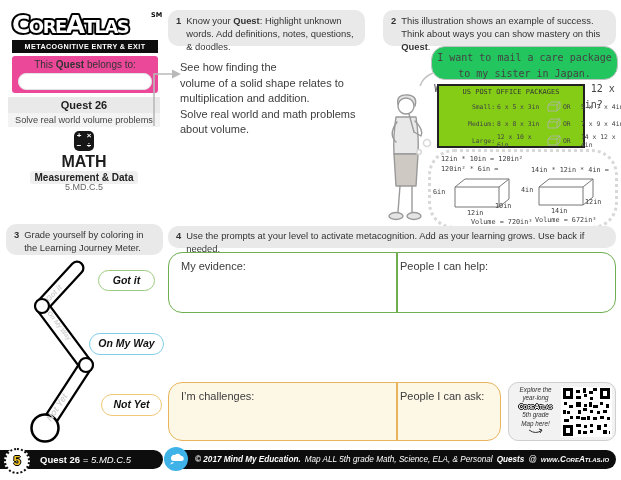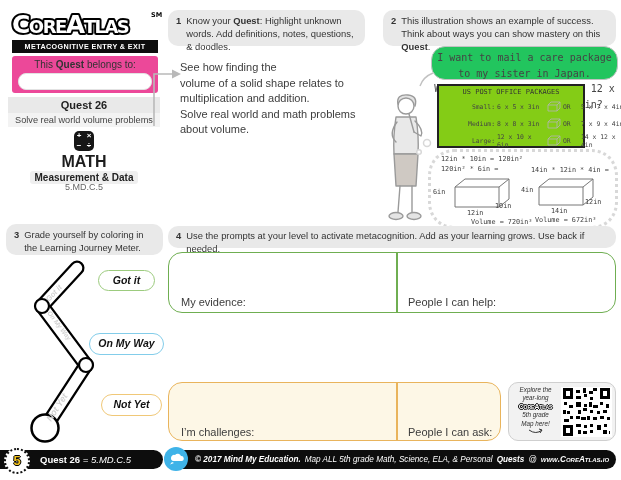--- a/index.html
+++ b/index.html
@@ -55,31 +55,31 @@
   .pkg-title { font-family:"DejaVu Sans Mono",monospace; font-size:7px; color:#333; text-align:center; margin-bottom:2px; }
   .pkg-row { display:grid; grid-template-columns:37px 50px 16px 18px 46px 10px; align-items:center;
              font-family:"DejaVu Sans Mono",monospace; font-size:6.4px; color:#444; height:17px; }
   .pkg-row .lab { text-align:right; padding-right:2px; }
   .cloud { left:428px; top:149px; width:190px; height:80px; background:#fff; border:3px dotted #d8d8d8; border-radius:26px; }
   .work { position:absolute; font-family:"DejaVu Sans Mono",monospace; font-size:6.8px; color:#3c3c3c; white-space:nowrap; }
   .dots-svg { left:414px; top:138px; }
 
   
   .panel { position:absolute; background:#fff; border-radius:14px; }
-  .panel .half-label { position:absolute; top:7px; font-size:11px; color:#3c3c3c;margin-top:36px; }
+  .panel .half-label { position:absolute; top:7px; font-size:11px; color:#3c3c3c; }
   .panel .divider { position:absolute; top:0; bottom:0; width:1.5px; left:227px; }
   .panel-green { left:168px; top:252px; width:448px; height:61px; border:1.7px solid #6fae51; }
   .panel-green .divider { background:#6fae51; }
   .panel-blue { left:168px; top:318px; width:448px; height:60px; border:1.7px solid #74c6e4; }
   .panel-blue .divider { background:#74c6e4; }
   .panel-orange { left:168px; top:382px; width:333px; height:59px; border:1.7px solid #e9b45c; background:#fdf7e6; }
   .panel-orange .divider { background:#e9b45c; }
   .half { position:absolute; top:0; bottom:0; }
   .half.l { left:0; width:227px; } .half.r { left:227px; right:0; }
-  .lab-l { left:12px; } .lab-r { left:239px; }
+  .lab-l { left:12px; } .lab-r { left:231px; }
 
   .qr-badge { left:508px; top:382px; width:108px; height:59px; background:#f2f2f2; border:1px solid #cfcfcf;
               border-radius:10px; display:flex; align-items:center; padding:3px; gap:2px; }
   .qr-text { width:48px; text-align:center; font-size:6.3px; font-style:italic; color:#2e2e2e; line-height:1.3; }
   .mini-logo { font-weight:800; font-variant:small-caps; font-style:normal; font-size:6.8px; color:#fff;
                text-shadow:-1px 0 #000,1px 0 #000,0 -1px #000,0 1px #000; }
 
   
   .foot { position:absolute; top:450px; height:19px; background:#0d0d0d; color:#fff; }
   .foot-left { left:0; width:163px; border-radius:0 10px 10px 0; font-size:9.5px; line-height:19px; padding-left:40px; }

